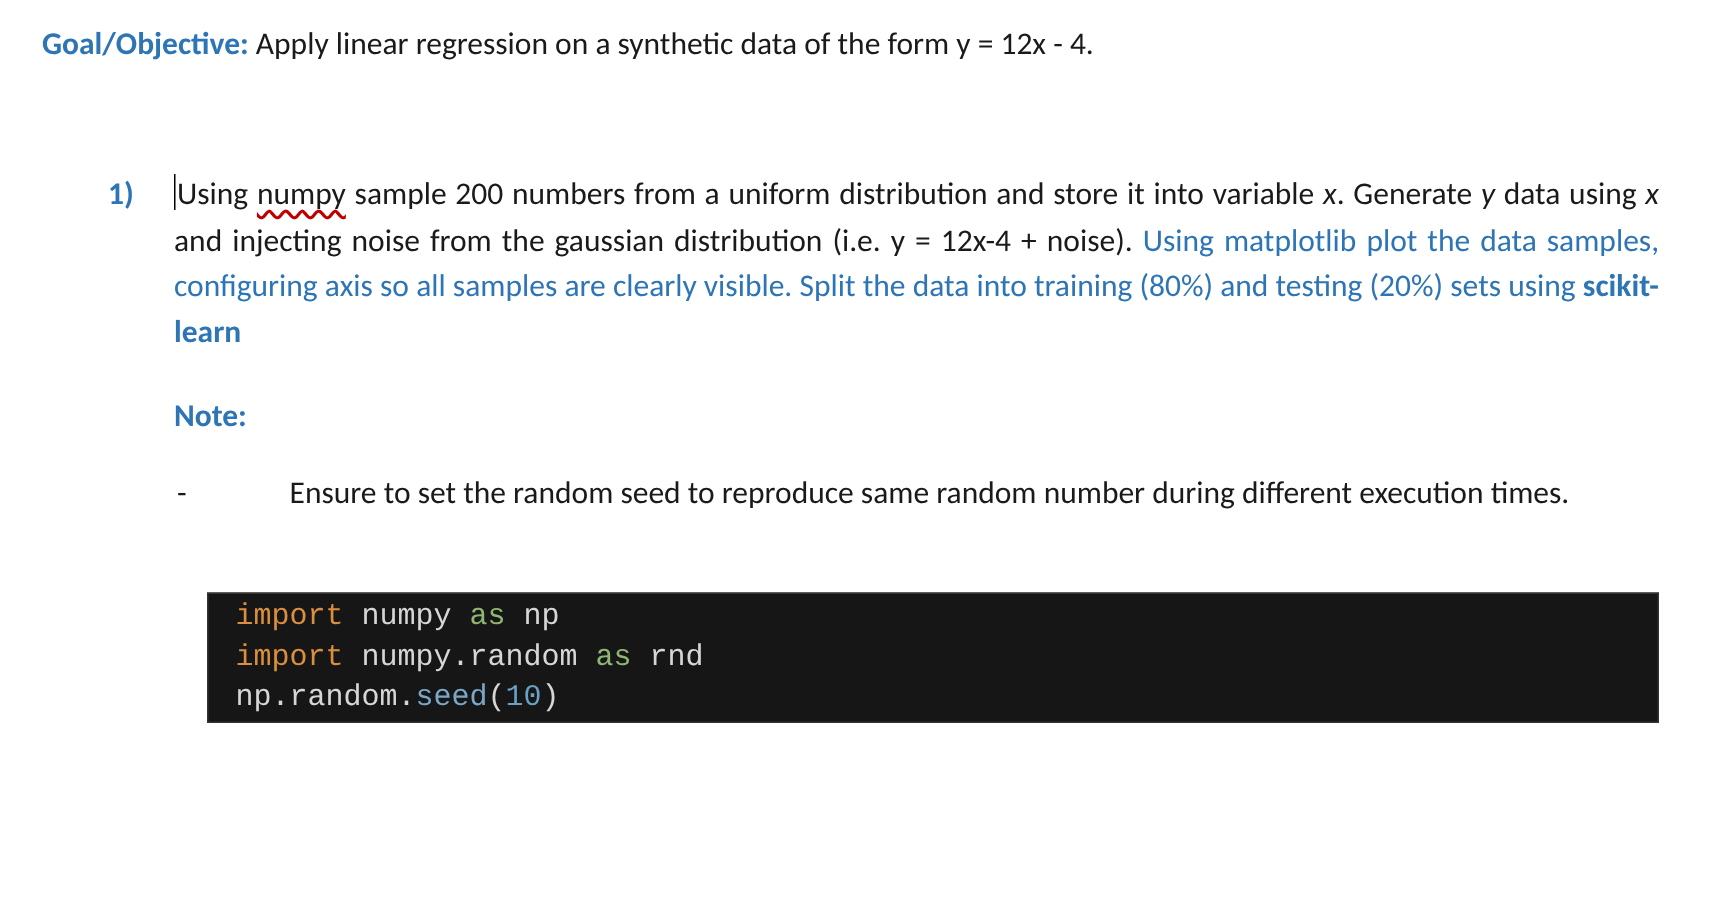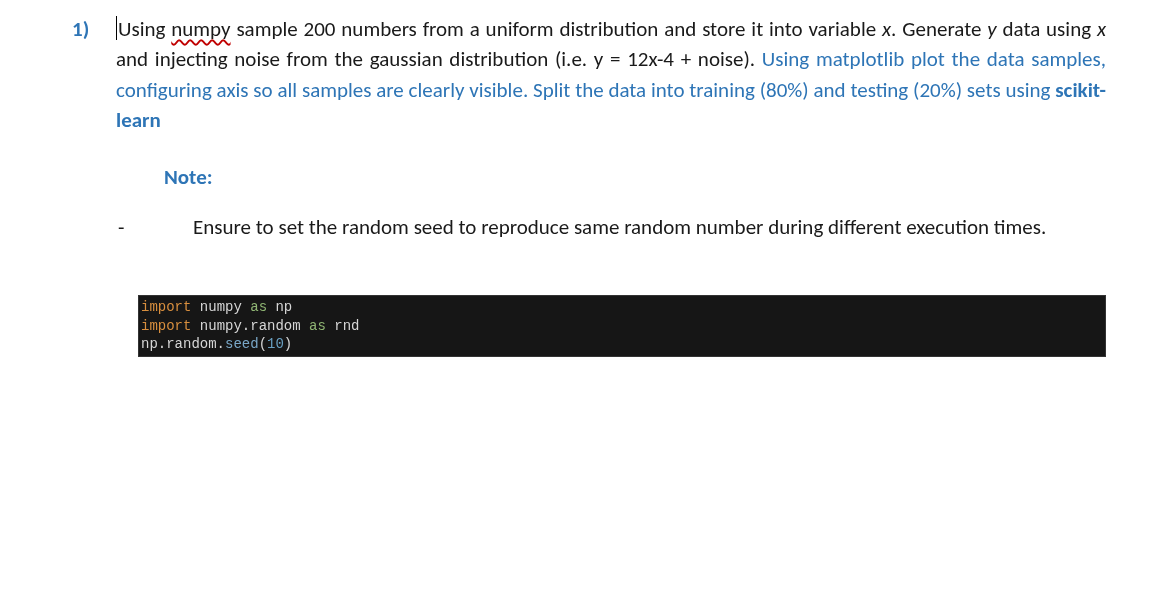--- a/index.html
+++ b/index.html
@@ -56,21 +56,20 @@
     text-underline-offset: 3px;
   }
   .italic { font-style: italic; }
   .blue { color: #2e75b6; }
   .bold { font-weight: 700; }
   .note {
     color: #2e75b6;
     font-weight: 700;
     margin-top: 26px;
     margin-bottom: 20px;
-    margin-left: 48px;
   }
   .bullet-row {
     display: flex;
     align-items: flex-start;
     margin-top: 6px;
     text-align: justify;
   }
   .dash {
     width: 38px;
     flex-shrink: 0;
@@ -80,38 +79,41 @@
     flex: 1;
     margin-left: 37px;
   }
   .code-block {
     margin-top: 52px;
     margin-left: 22px;
     margin-right: 0;
     background: #161616;
     border: 1px solid #333;
     font-family: "Consolas", "Courier New", monospace;
-    font-size: 14px;
+    font-size: 20px;
     line-height: 1.35;
-    padding: 2px 2px 2px 2px;
+    padding: 2px 2px 2px 18px;
     color: #d6d6d6;
     white-space: pre;
     overflow: hidden;
   }
   .tok-kw { color: #d98f3e; }   
   .tok-mod { color: #d6d6d6; }  
   .tok-as { color: #8fb573; }   
   .tok-fn { color: #7aa7c7; }   
   .tok-num { color: #6aa0c2; }
 </style>
 </head>
 <body>
 
 <div class="page">
 
+  <div class="goal-line">
+    <span class="goal-label">Goal/Objective:</span><span class="goal-text"> Apply linear regression on a synthetic data of the form y = 12x - 4.</span>
+  </div>
 
   <div class="question">
     <div class="q-number">1)</div>
     <div class="q-body">
       <span class="cursor"></span><span>Using </span><span class="squiggle">numpy</span><span> sample 200 numbers from a uniform distribution and store it into variable </span><span class="italic">x</span><span>.  Generate </span><span class="italic">y</span><span> data using </span><span class="italic">x</span><span> and injecting noise from the gaussian distribution (i.e. y = 12x-4 + noise). </span><span class="blue">Using matplotlib plot the data samples, configuring axis so all samples are clearly visible.</span><span> </span><span class="blue">Split the data into training (80%) and testing (20%) sets using </span><span class="blue bold">scikit-learn</span>
 
       <div class="note">Note:</div>
 
       <div class="bullet-row">
         <div class="dash">-</div>

